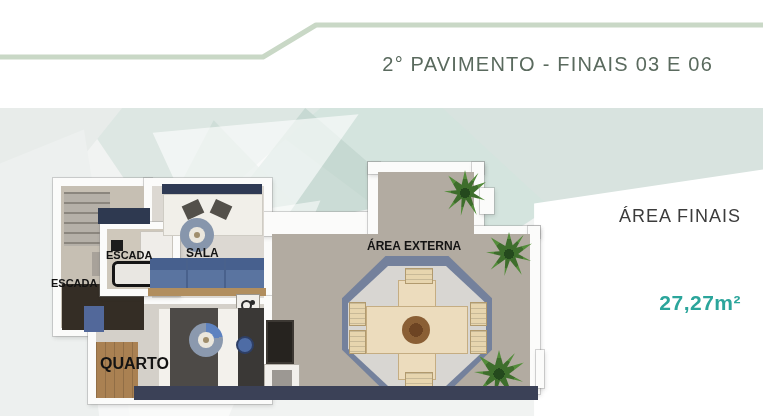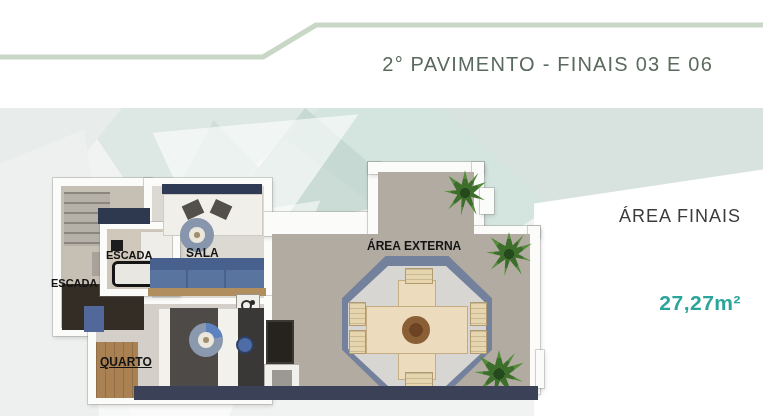--- a/index.html
+++ b/index.html
@@ -157,19 +157,19 @@
 
   <div class="abs plant" style="left:444px;top:170px;width:42px;height:46px;"></div>
   <div class="abs plant" style="left:486px;top:232px;width:46px;height:44px;"></div>
   <div class="abs plant" style="left:474px;top:350px;width:50px;height:48px;"></div>
 
   <div class="navy-wall" style="left:134px;top:386px;width:404px;height:14px;"></div>
 
   <div class="lbl" style="left:51px;top:277px;font-size:11px;">ESCADA</div>
   <div class="lbl" style="left:106px;top:249px;font-size:11px;">ESCADA</div>
   <div class="lbl" style="left:186px;top:246px;font-size:12px;">SALA</div>
-  <div class="lbl" style="left:100px;top:355px;font-size:12px;text-decoration:underline;">QUARTO</div>
+  <div class="lbl" style="left:100px;top:355px;font-size:16px;">QUARTO</div>
   <div class="lbl" style="left:367px;top:239px;font-size:12px;">ÁREA EXTERNA</div>
 
   <div class="abs fact-label" style="top:206px;">ÁREA FINAIS</div>
   <div class="abs fact-value" style="top:291px;">27,27m²</div>
 
 </div>
 
 </body></html>

